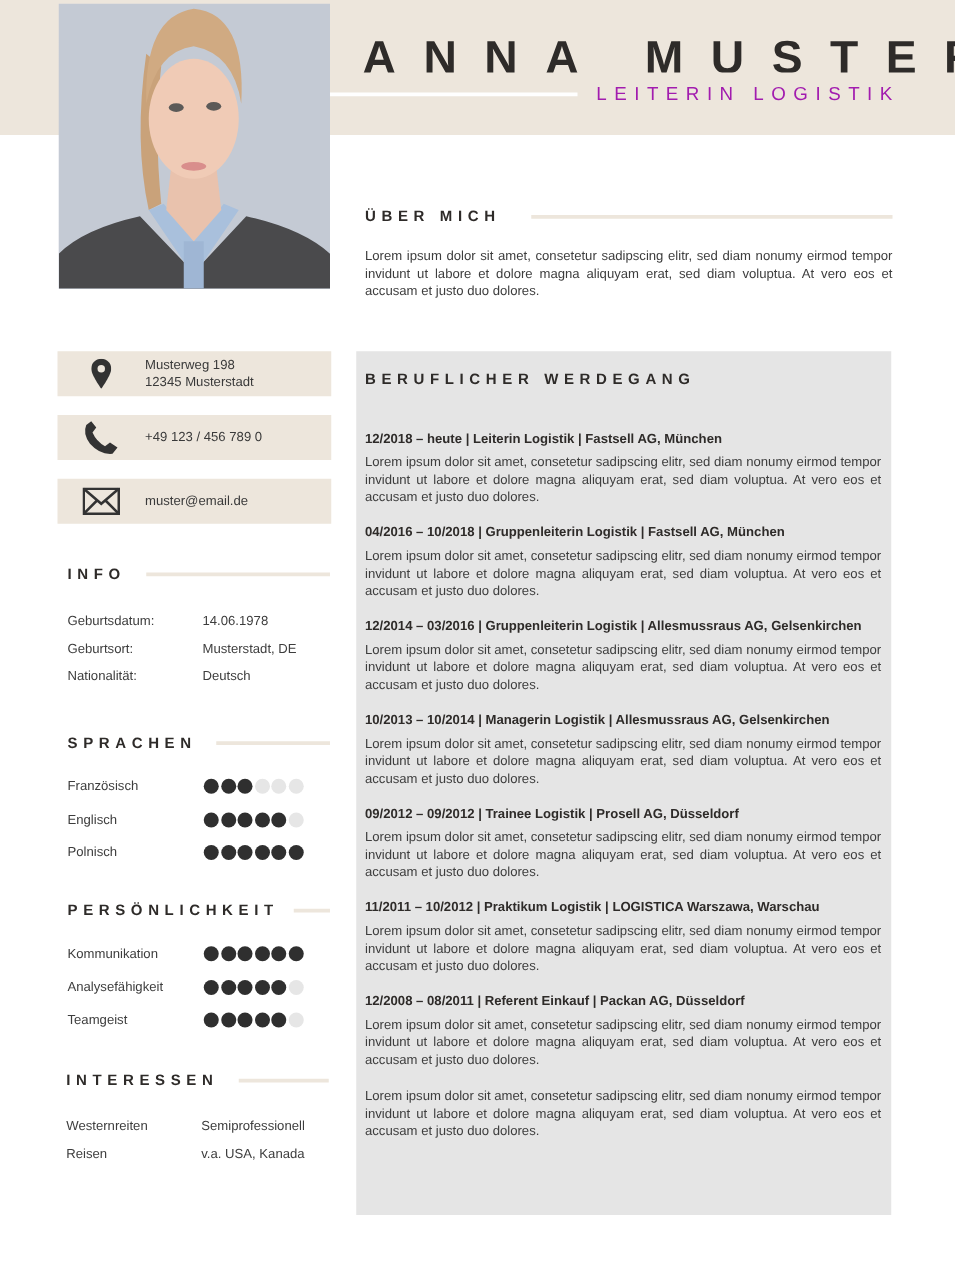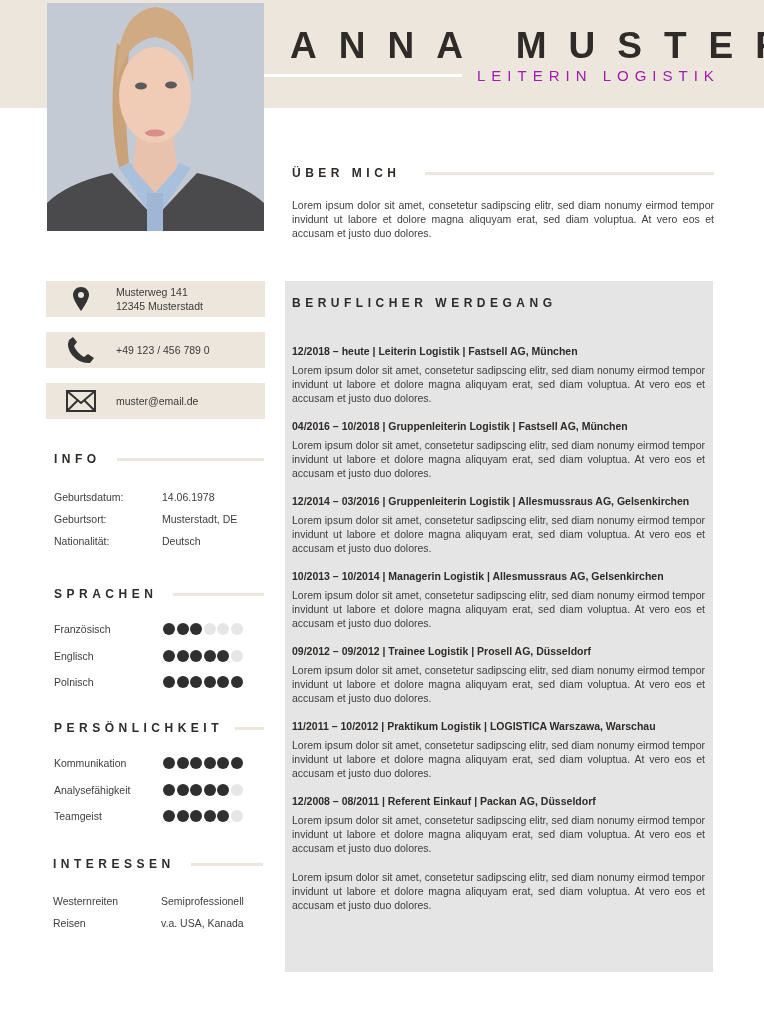--- a/index.html
+++ b/index.html
@@ -85,21 +85,21 @@
 </div>
 
 <div class="contact-box" style="top:281px;">
   <div class="contact-icon">
     <svg width="16" height="24" viewBox="0 0 16 24">
         <path d="M8 0 C3.5 0 0 3.5 0 8 C0 13 8 24 8 24 C8 24 16 13 16 8 C16 3.5 12.5 0 8 0 Z" fill="#333"></path>
         <circle cx="8" cy="8" r="3" fill="#ede6dc"></circle>
       </svg>
   </div>
   <div class="contact-text">
-    <div>Musterweg 141</div>
+    <div>Musterweg 198</div>
     <div>12345 Musterstadt</div>
   </div>
 </div>
 
 <div class="contact-box" style="top:332px;text-align:center;">
   <div class="contact-icon">
     <svg width="30" height="30" viewBox="0 0 30 30">
         <path d="M7 2 L11 7 L8 11 Q11 18 18 22 L22 19 L28 23 L24 28 Q14 29 6 20 Q0 12 3 5 Z" fill="#333"></path>
       </svg>
   </div>

